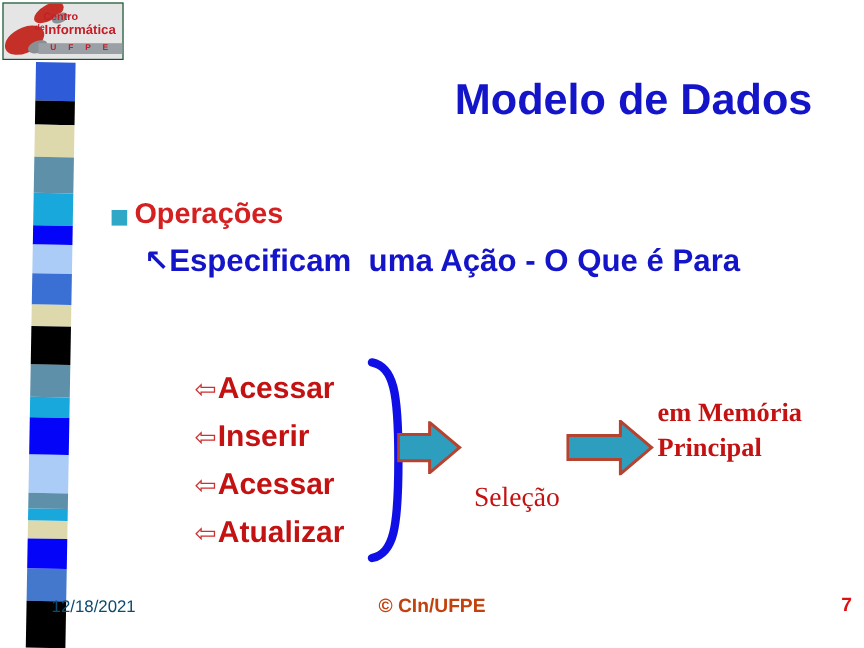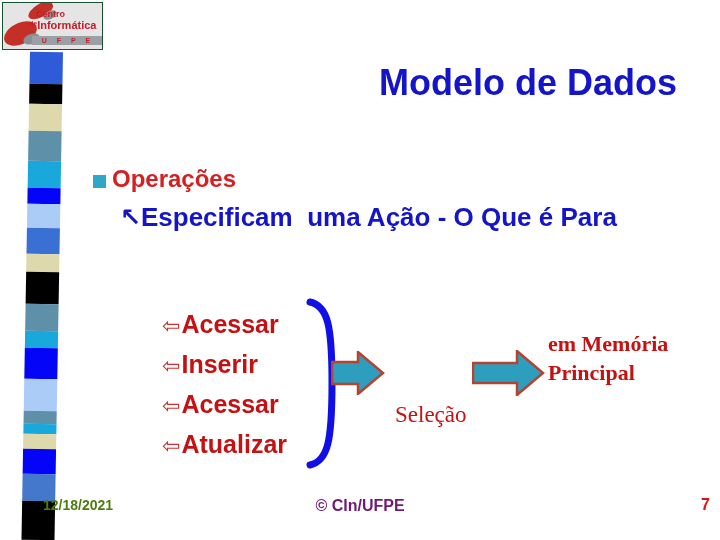--- a/index.html
+++ b/index.html
@@ -86,25 +86,25 @@
   }
   .result-text{
     position:absolute;left:548px;top:329px;
     font-family:"Liberation Serif",serif;
     font-size:22px;font-weight:bold;color:#c41212;line-height:29px;
     white-space:nowrap;
   }
   
   .footer-date{
     position:absolute;left:43px;top:497px;
-    font-size:14px;font-weight:bold;color:#4d7c0f;white-space:nowrap;
+    font-size:14px;font-weight:normal;color:#0c4a6e;white-space:nowrap;
   }
   .footer-copyright{
     position:absolute;left:50%;top:497px;transform:translateX(-50%);
-    font-size:16px;font-weight:bold;color:#701a75;white-space:nowrap;
+    font-size:16px;font-weight:bold;color:#c2410c;white-space:nowrap;
   }
   .footer-page{
     position:absolute;right:10px;top:496px;
     font-size:16px;font-weight:bold;color:#dd1111;
   }
 </style>
 </head>
 <body>
 
 <div class="slide">

